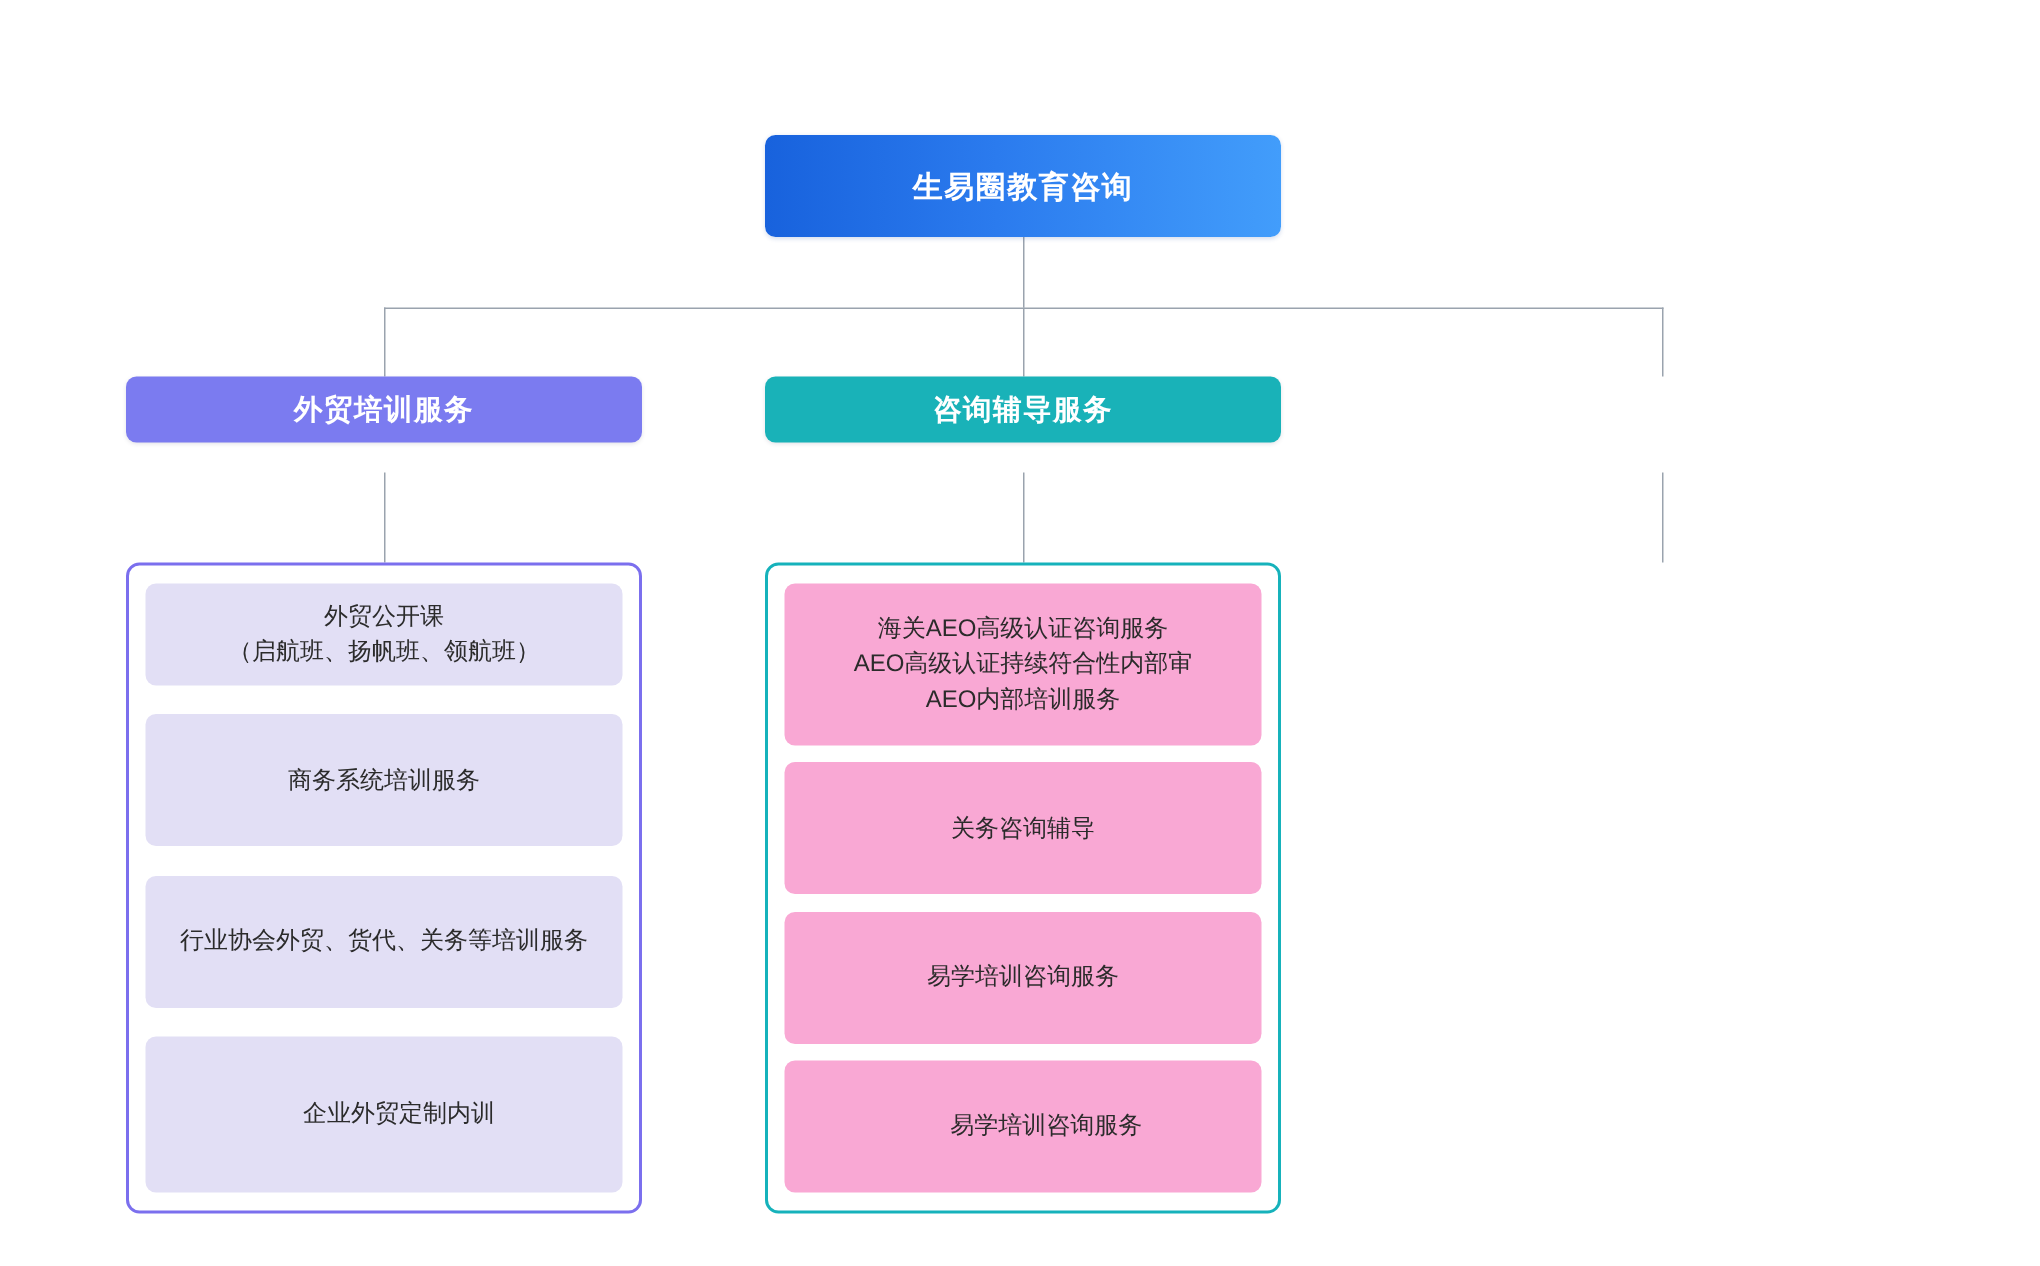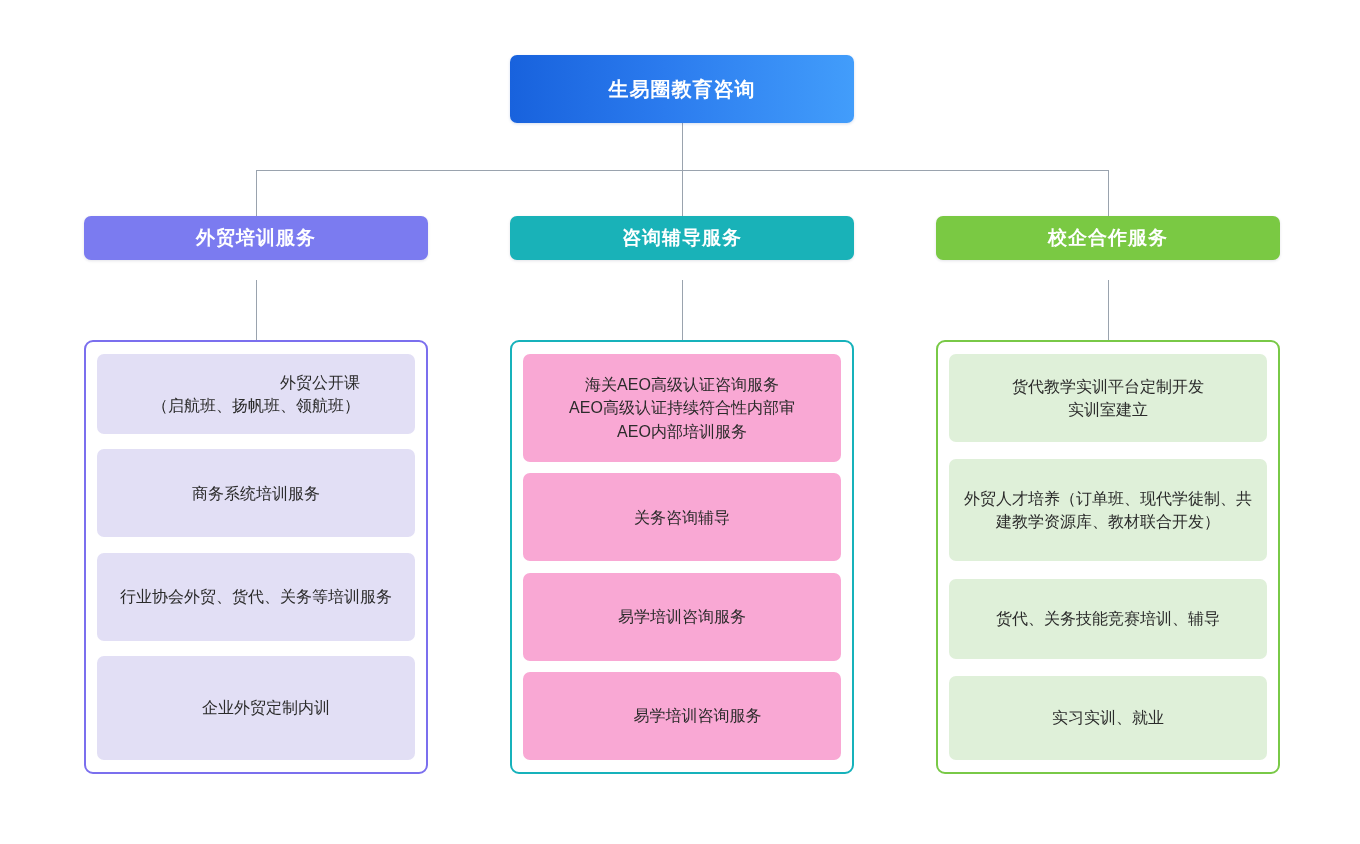--- a/index.html
+++ b/index.html
@@ -10,20 +10,21 @@
     width: 1360px;
     height: 844px;
     background: #ffffff;
     font-family: "Liberation Sans", "DejaVu Sans", sans-serif;
     overflow: hidden;
     position: relative;
   }
   #chart-root {
     position: absolute;
     inset: 0;
+    margin-top: 35px;
   }
 
   
   .connector-layer {
     position: absolute;
     left: 0; top: 0;
     width: 1360px;
     height: 844px;
     pointer-events: none;
   }
@@ -119,21 +120,21 @@
   .branch-2 .branch-header { background: #19b2b8; text-align: right; }
   .branch-2 .branch-body   { border-color: #16b2bb; }
   .branch-2 .item-card     { background: #f9a8d4; }
 
   
   .branch-3 .branch-header { background: #7ac943; }
   .branch-3 .branch-body   { border-color: #79c947; }
   .branch-3 .item-card     { background: #dff0d9; }
 
   
-  .branch-1 .card-0 { height: 80px; text-align: right; }
+  .branch-1 .card-0 { height: 68px; }
   .branch-1 .card-1 { height: 88px; }
   .branch-1 .card-2 { height: 88px; }
   .branch-1 .card-3 { height: 104px; padding-left: 32px; }
 
   .branch-2 .card-0 { height: 108px; }
   .branch-2 .card-1 { height: 88px; }
   .branch-2 .card-2 { height: 88px; }
   .branch-2 .card-3 { height: 88px; padding-left: 43px; }
 
   .branch-3 .card-0 { height: 88px; }
@@ -181,26 +182,14 @@
     <div class="branch-body">
       <div class="item-card card-0">海关AEO高级认证咨询服务
 AEO高级认证持续符合性内部审
 AEO内部培训服务</div>
       <div class="item-card card-1">关务咨询辅导</div>
       <div class="item-card card-2">易学培训咨询服务</div>
       <div class="item-card card-3">易学培训咨询服务</div>
     </div>
   </div>
 
-  <div class="branch branch-3">
-    <div class="branch-header">
-      <span class="header-title">校企合作服务</span>
-    </div>
-    <div class="branch-body">
-      <div class="item-card card-0">货代教学实训平台定制开发
-实训室建立</div>
-      <div class="item-card card-1">外贸人才培养（订单班、现代学徒制、共建教学资源库、教材联合开发）</div>
-      <div class="item-card card-2">货代、关务技能竞赛培训、辅导</div>
-      <div class="item-card card-3">实习实训、就业</div>
-    </div>
-  </div>
 
 </div>
 
 </body></html>

